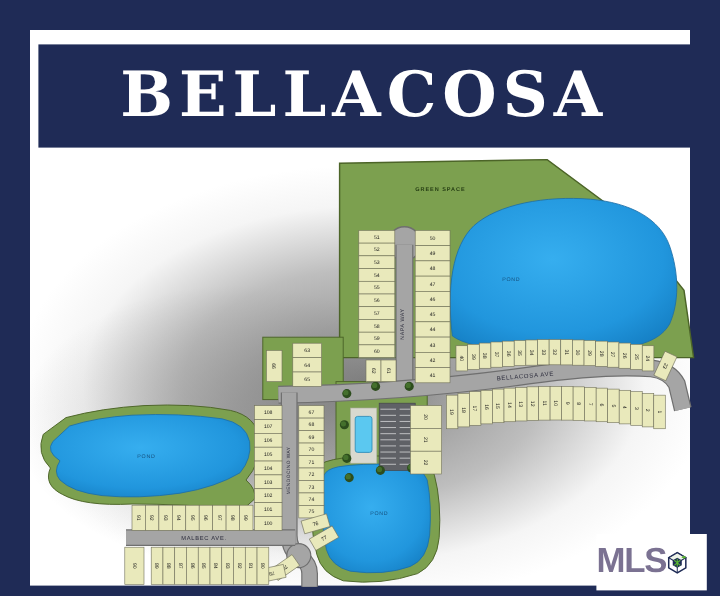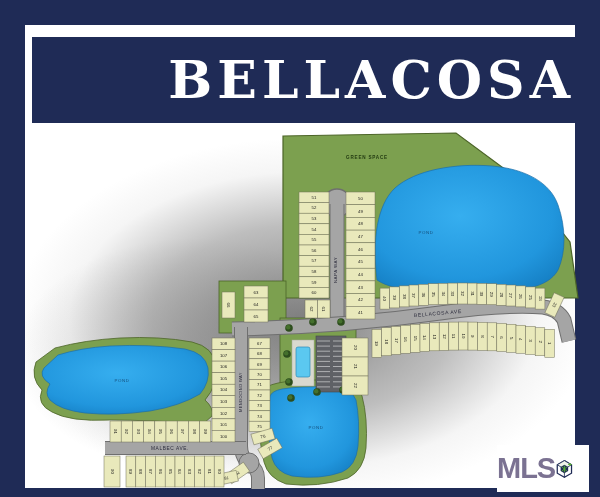--- a/index.html
+++ b/index.html
@@ -10,21 +10,21 @@
   }
   #page{
     position:absolute;left:25px;top:25px;width:550px;height:463px;
     background:
       radial-gradient(ellipse 300px 190px at 278px 295px, rgba(95,95,95,.78) 0%, rgba(125,125,125,.5) 50%, rgba(200,200,200,.18) 78%, rgba(255,255,255,0) 96%),
       radial-gradient(ellipse 200px 130px at 170px 330px, rgba(90,90,90,.35) 0%, rgba(255,255,255,0) 90%),
       #ffffff;
   }
   #banner{
     position:absolute;left:7px;top:12px;width:543px;height:86px;
-    background:#1f2b56;display:flex;align-items:center;justify-content:flex-end;
+    background:#1f2b56;display:flex;align-items:center;justify-content:center;
   }
   #banner h1{
     margin:0;color:#ffffff;font-family:"DejaVu Serif","Liberation Serif",serif;
     font-weight:bold;font-size:52px;letter-spacing:5px;line-height:86px;
   }
   #map{position:absolute;left:0;top:0;width:600px;height:497px;}
   #mls{
     position:absolute;left:497px;top:445px;width:92px;height:47px;
     background:#ffffff;display:flex;align-items:center;justify-content:flex-end;
     gap:1px;padding-right:16px;box-sizing:border-box;

